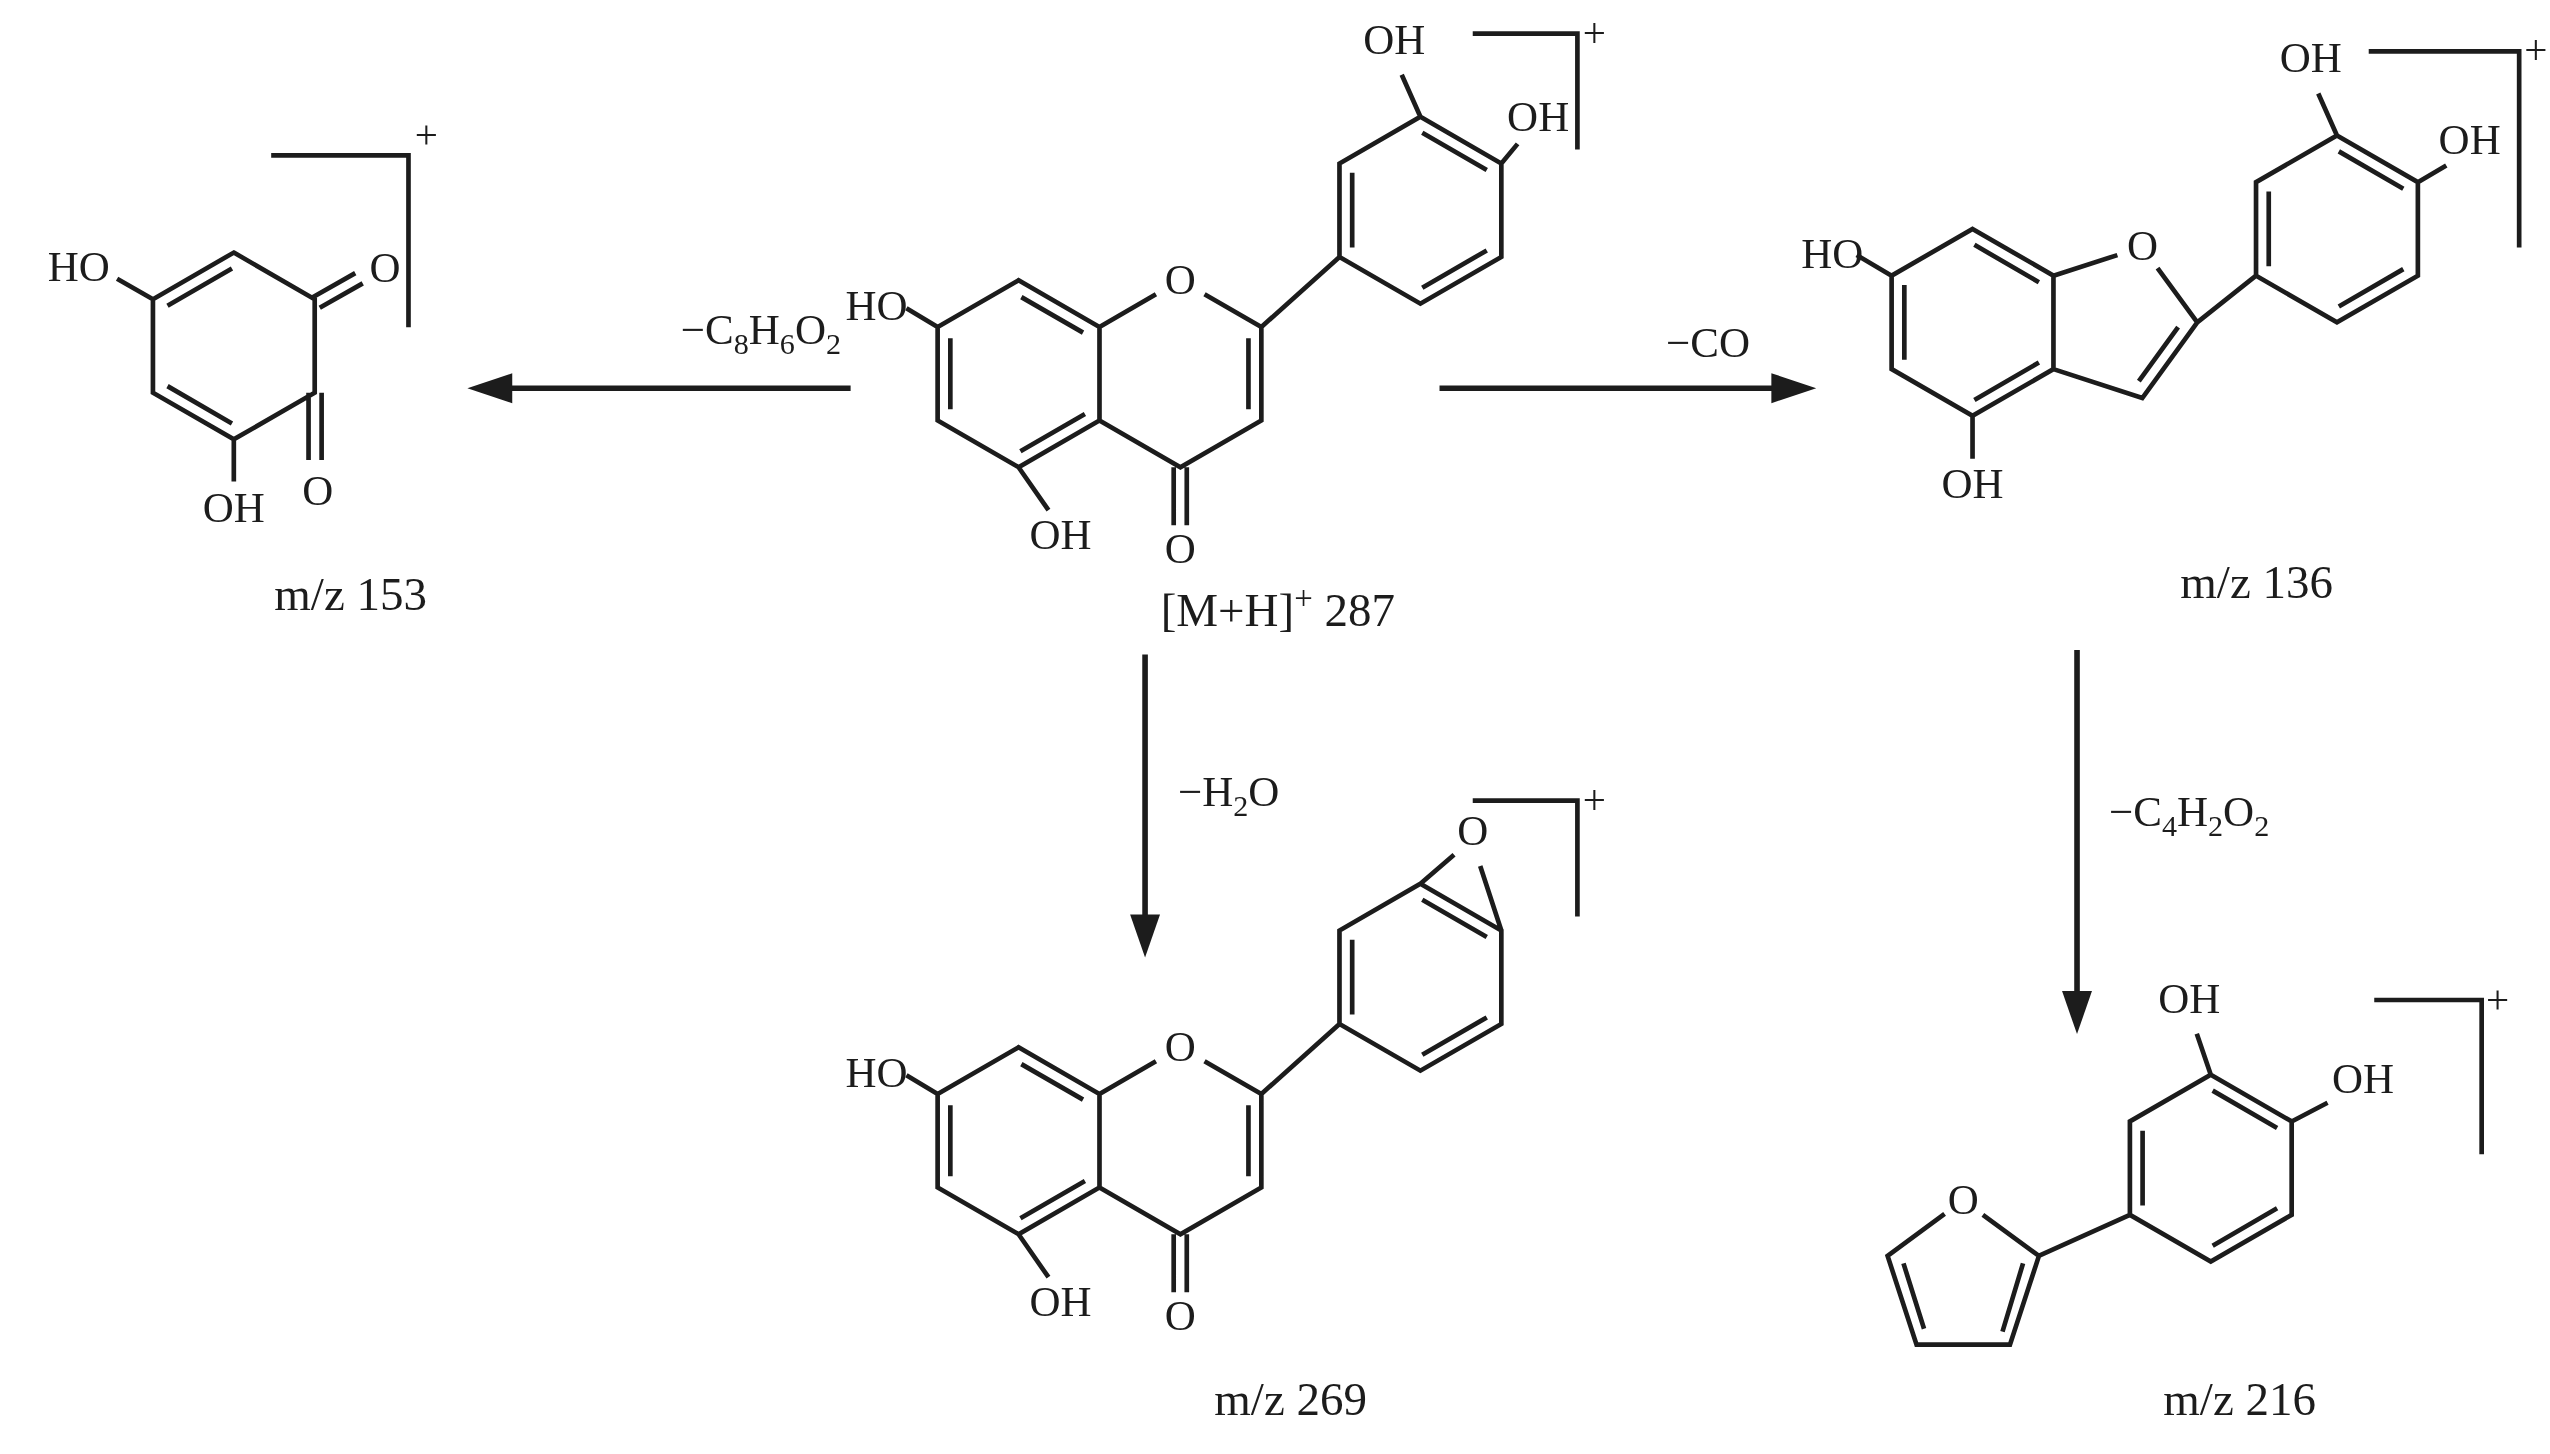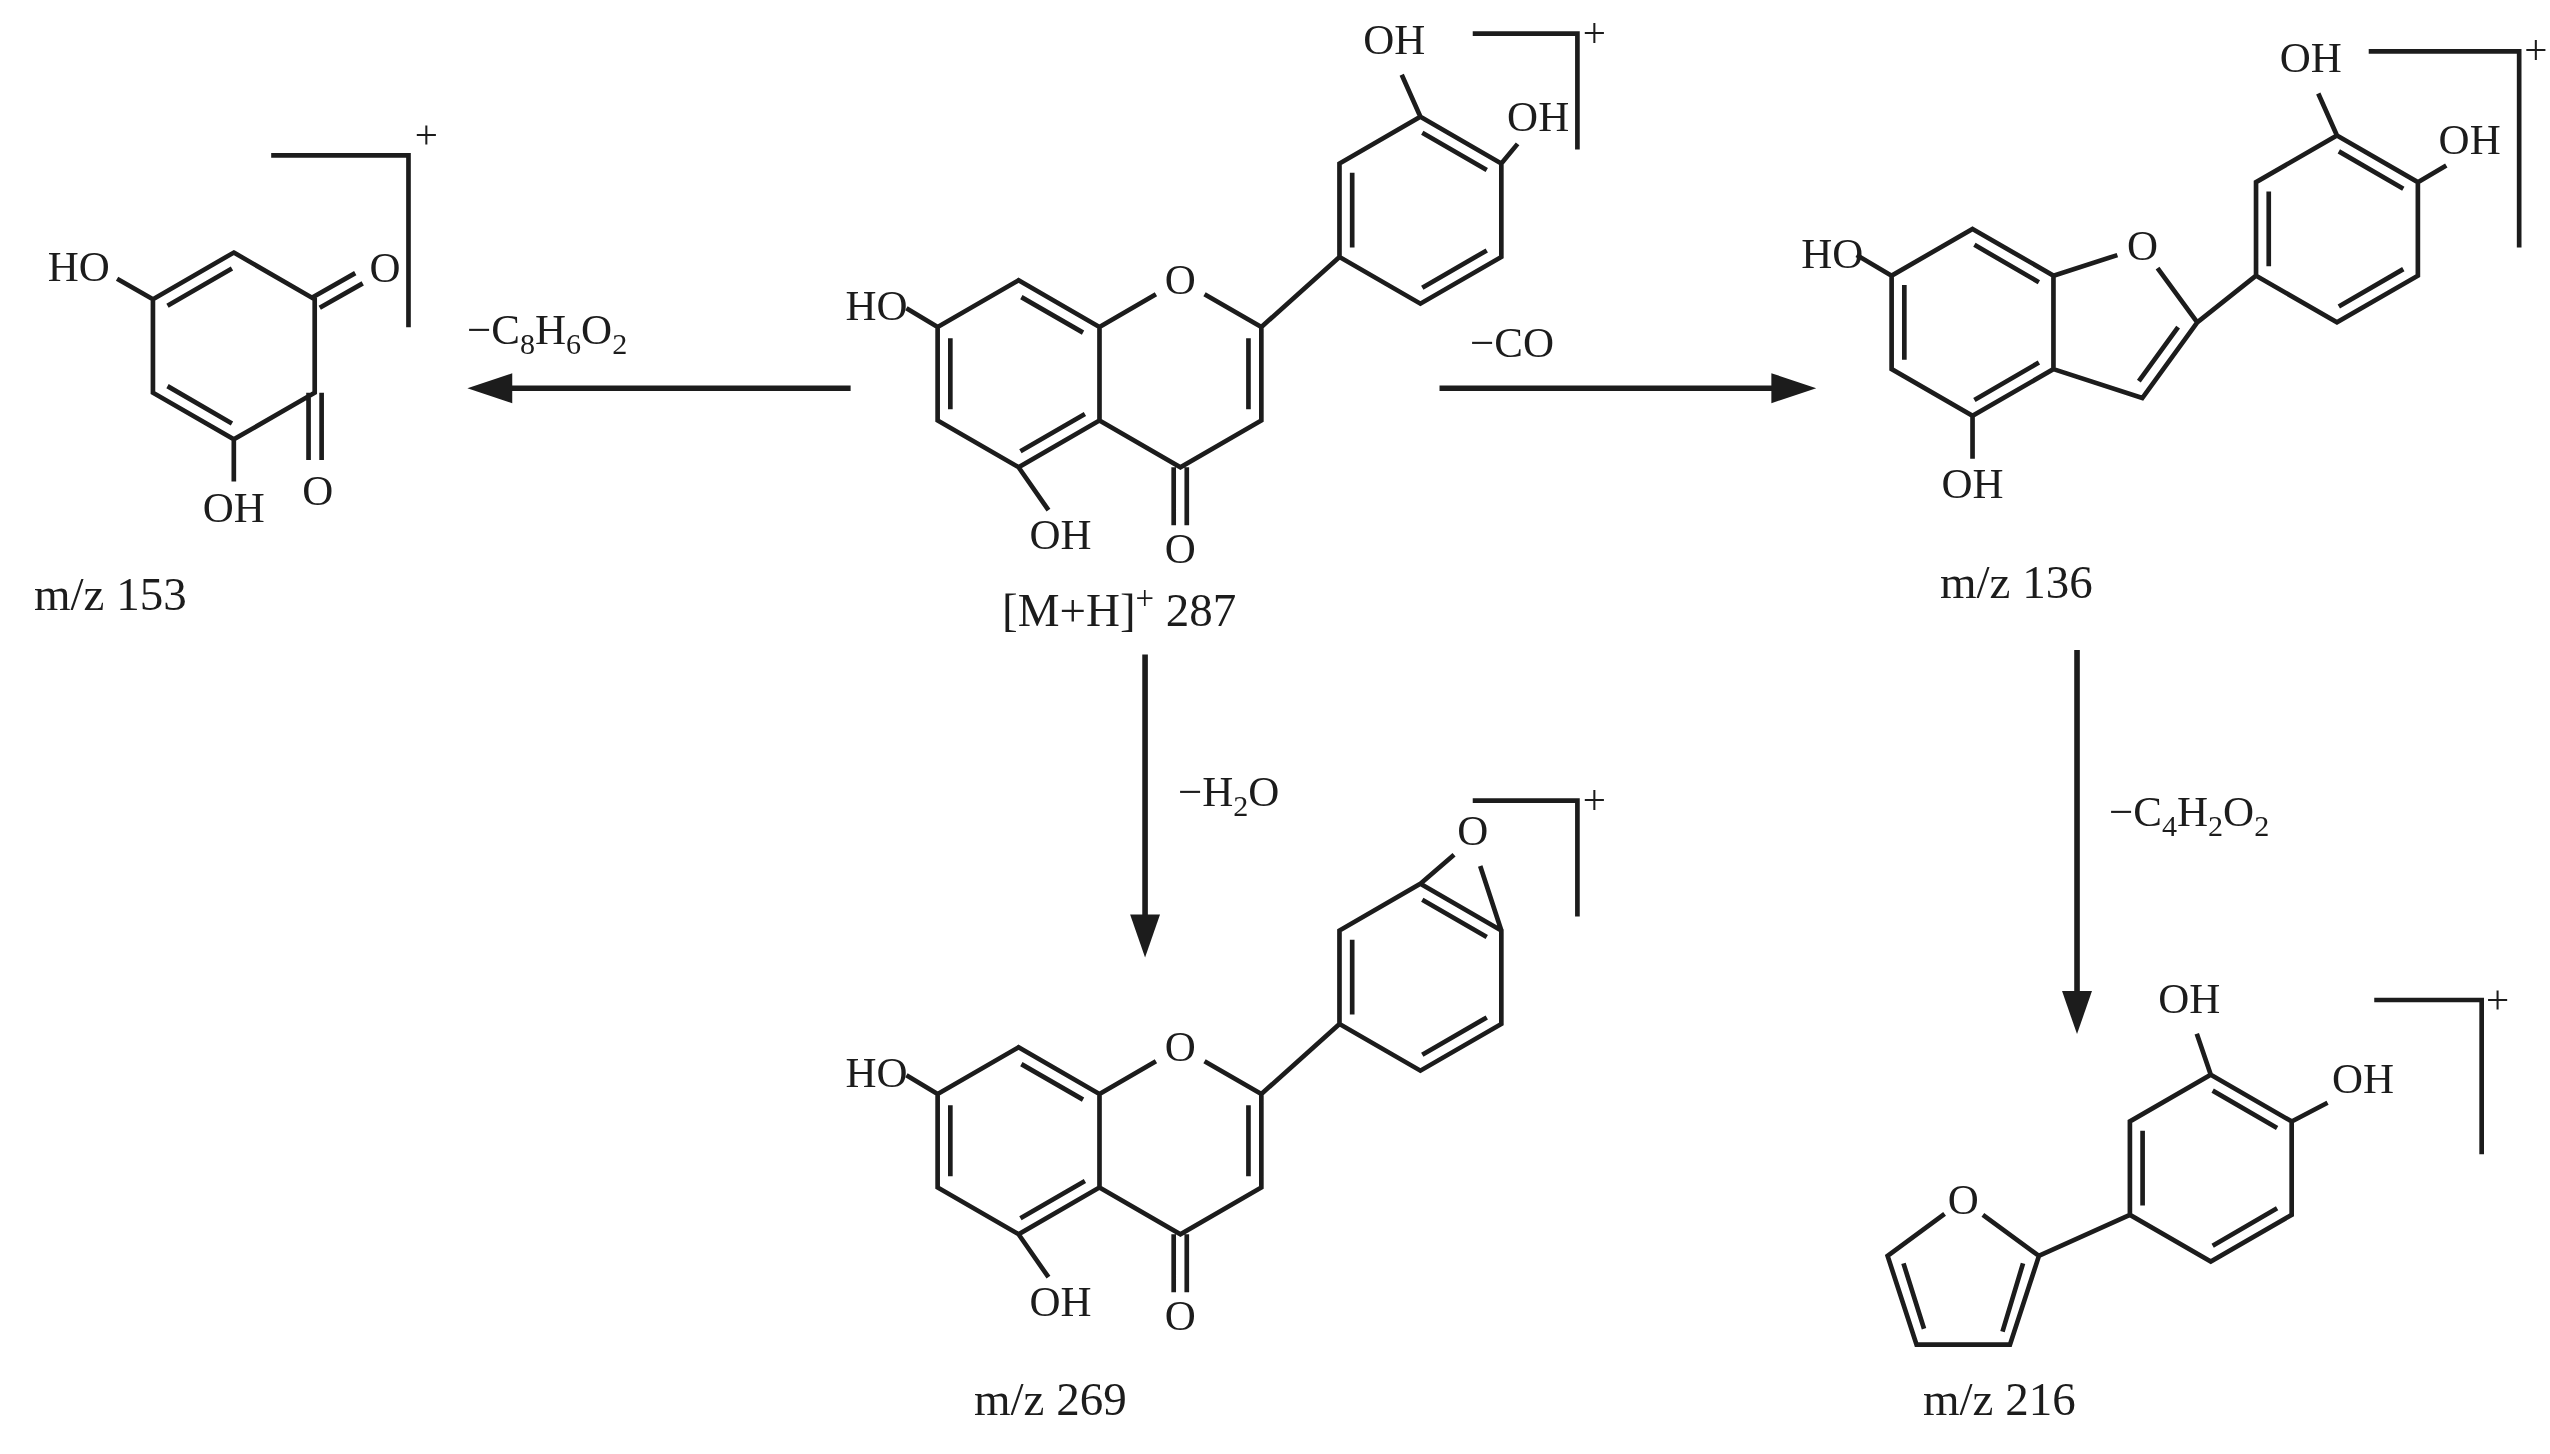--- a/index.html
+++ b/index.html
@@ -9,22 +9,22 @@
   }
   .struct{position:absolute}
   .struct path{fill:none;stroke:#1c1c1c;stroke-width:5}
   .struct text{fill:#1c1c1c;font-size:46px;text-anchor:middle;font-family:inherit}
   .struct text.plus{font-size:44px}
   svg.arrows{position:absolute;left:0;top:0}
   .arrows line{stroke:#1c1c1c;stroke-width:6}
   .arrows polygon{fill:#1c1c1c;stroke:none}
   .loss{position:absolute;font-size:43px;white-space:nowrap}
   .loss sub{font-size:0.7em}
-  .loss.centered{text-align:left}
-  .mz{position:absolute;font-size:47px;width:393px;text-align:left;white-space:nowrap}
+  .loss.centered{text-align:right}
+  .mz{position:absolute;font-size:47px;width:393px;text-align:right;white-space:nowrap}
   .mz sup{font-size:0.7em}
 </style>
 </head>
 <body>
 
 <div style="position:absolute;inset:0">
 
   <svg class="struct" style="left:18.7px;top:112px" width="467" height="524" viewBox="0 0 500 560">
     <g>
       <path d="M230,150 L316.6,200 L316.6,300 L230,350 L143.4,300 L143.4,200 Z

